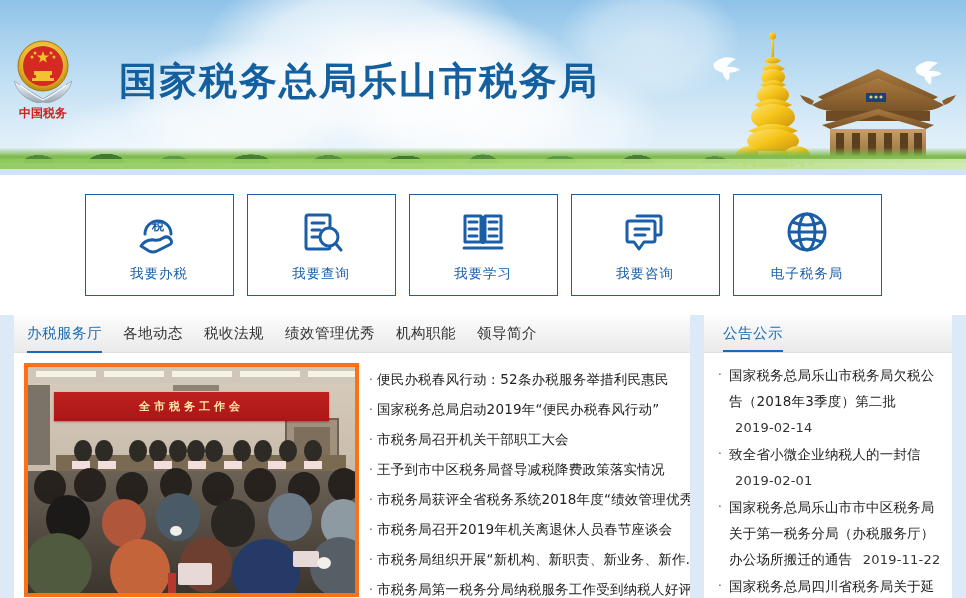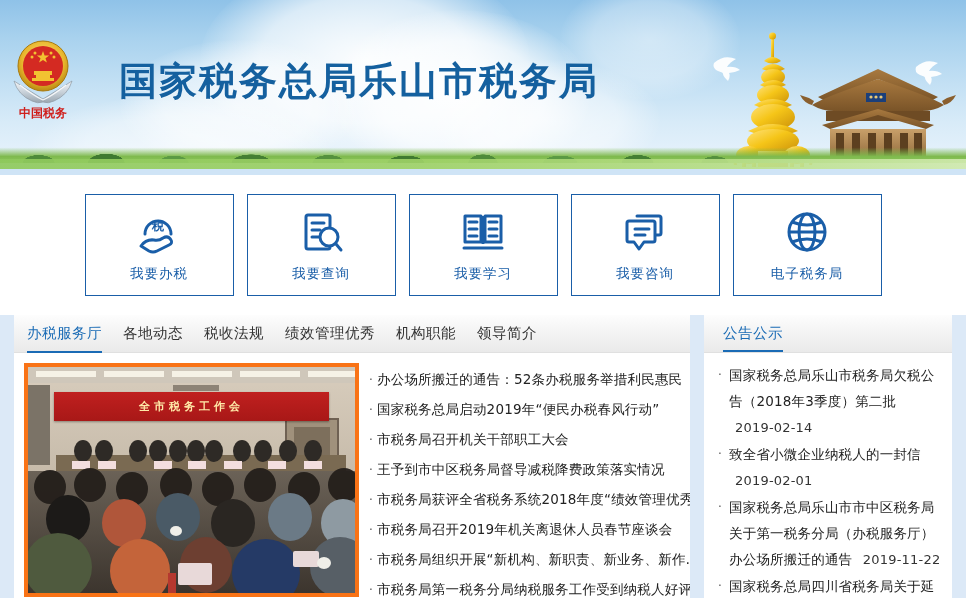--- a/index.html
+++ b/index.html
@@ -472,21 +472,21 @@
               <g fill="#f0efe9">
                 <ellipse cx="148" cy="164" rx="6" ry="5"></ellipse>
                 <ellipse cx="296" cy="196" rx="7" ry="6"></ellipse>
               </g>
               <rect x="140" y="206" width="8" height="20" fill="#b5382f"></rect>
             </svg>
             <div class="photo-banner">全市税务工作会</div>
           </div>
 
           <div class="newslist">
-            <div class="newsitem"><span class="dot">·</span><span>办公场所搬迁的通告：52条办税服务举措利民惠民</span></div>
+            <div class="newsitem"><span class="dot">·</span><span>便民办税春风行动：52条办税服务举措利民惠民</span></div>
             <div class="newsitem"><span class="dot">·</span><span>国家税务总局启动2019年“便民办税春风行动”</span></div>
             <div class="newsitem"><span class="dot">·</span><span>市税务局召开机关干部职工大会</span></div>
             <div class="newsitem"><span class="dot">·</span><span>王予到市中区税务局督导减税降费政策落实情况</span></div>
             <div class="newsitem"><span class="dot">·</span><span>市税务局获评全省税务系统2018年度“绩效管理优秀…</span></div>
             <div class="newsitem"><span class="dot">·</span><span>市税务局召开2019年机关离退休人员春节座谈会</span></div>
             <div class="newsitem"><span class="dot">·</span><span>市税务局组织开展“新机构、新职责、新业务、新作…</span></div>
             <div class="newsitem"><span class="dot">·</span><span>市税务局第一税务分局纳税服务工作受到纳税人好评</span></div>
           </div>
         </div>
       </div>

